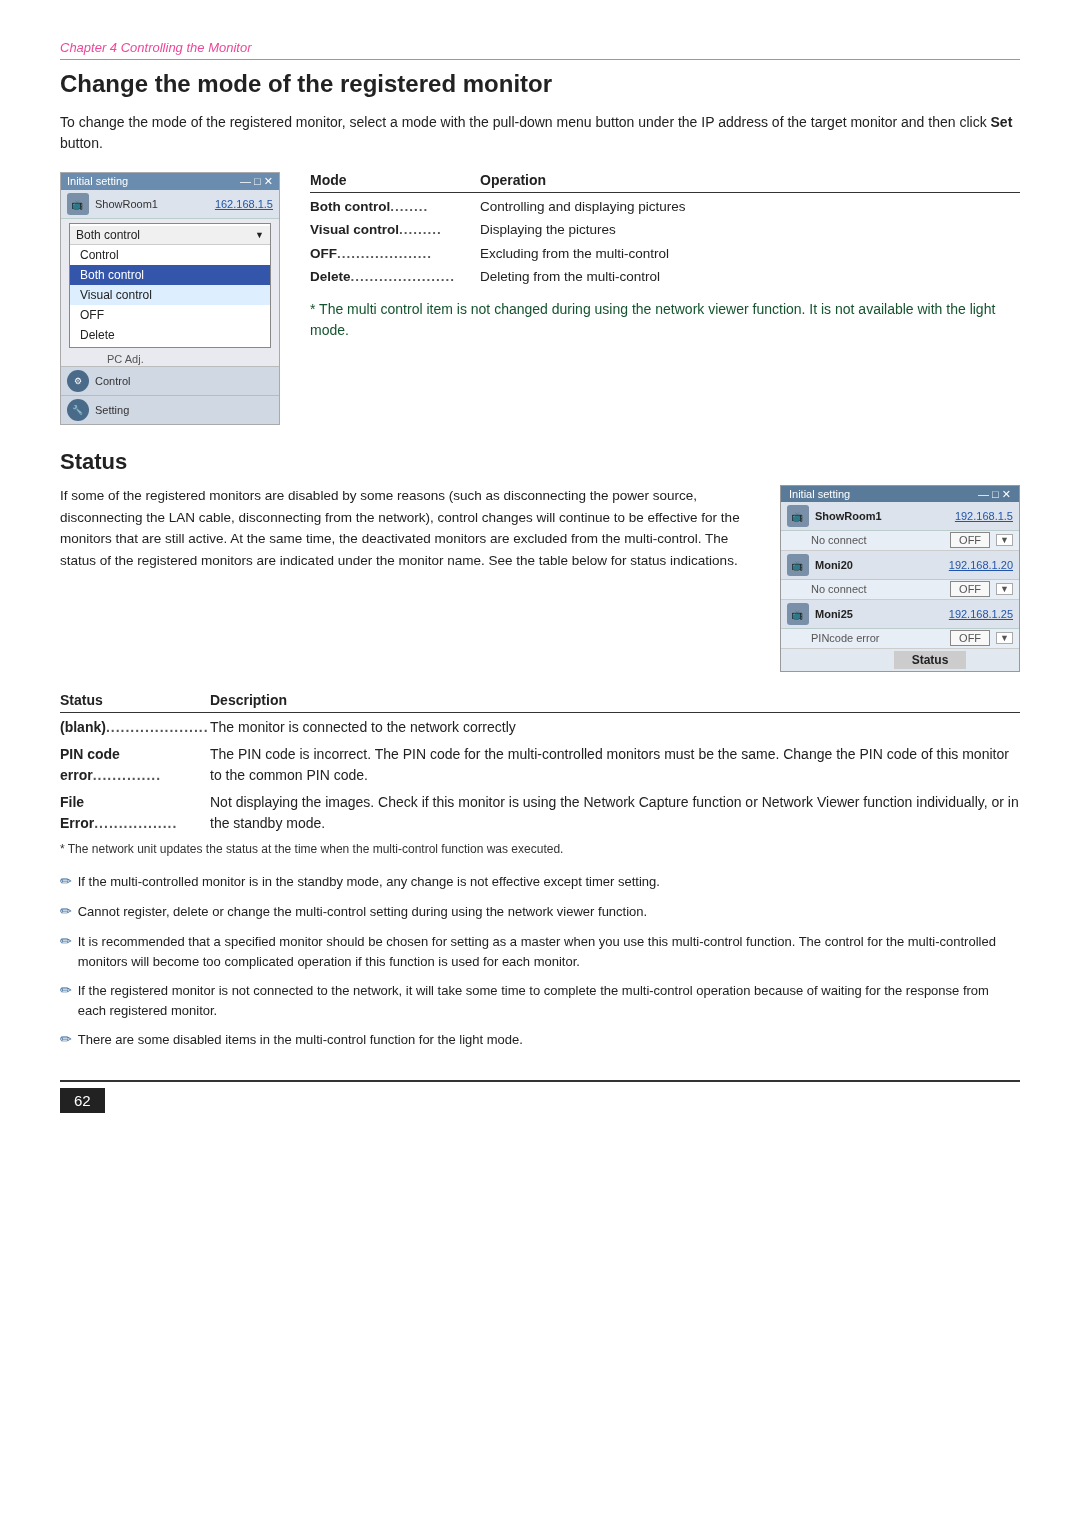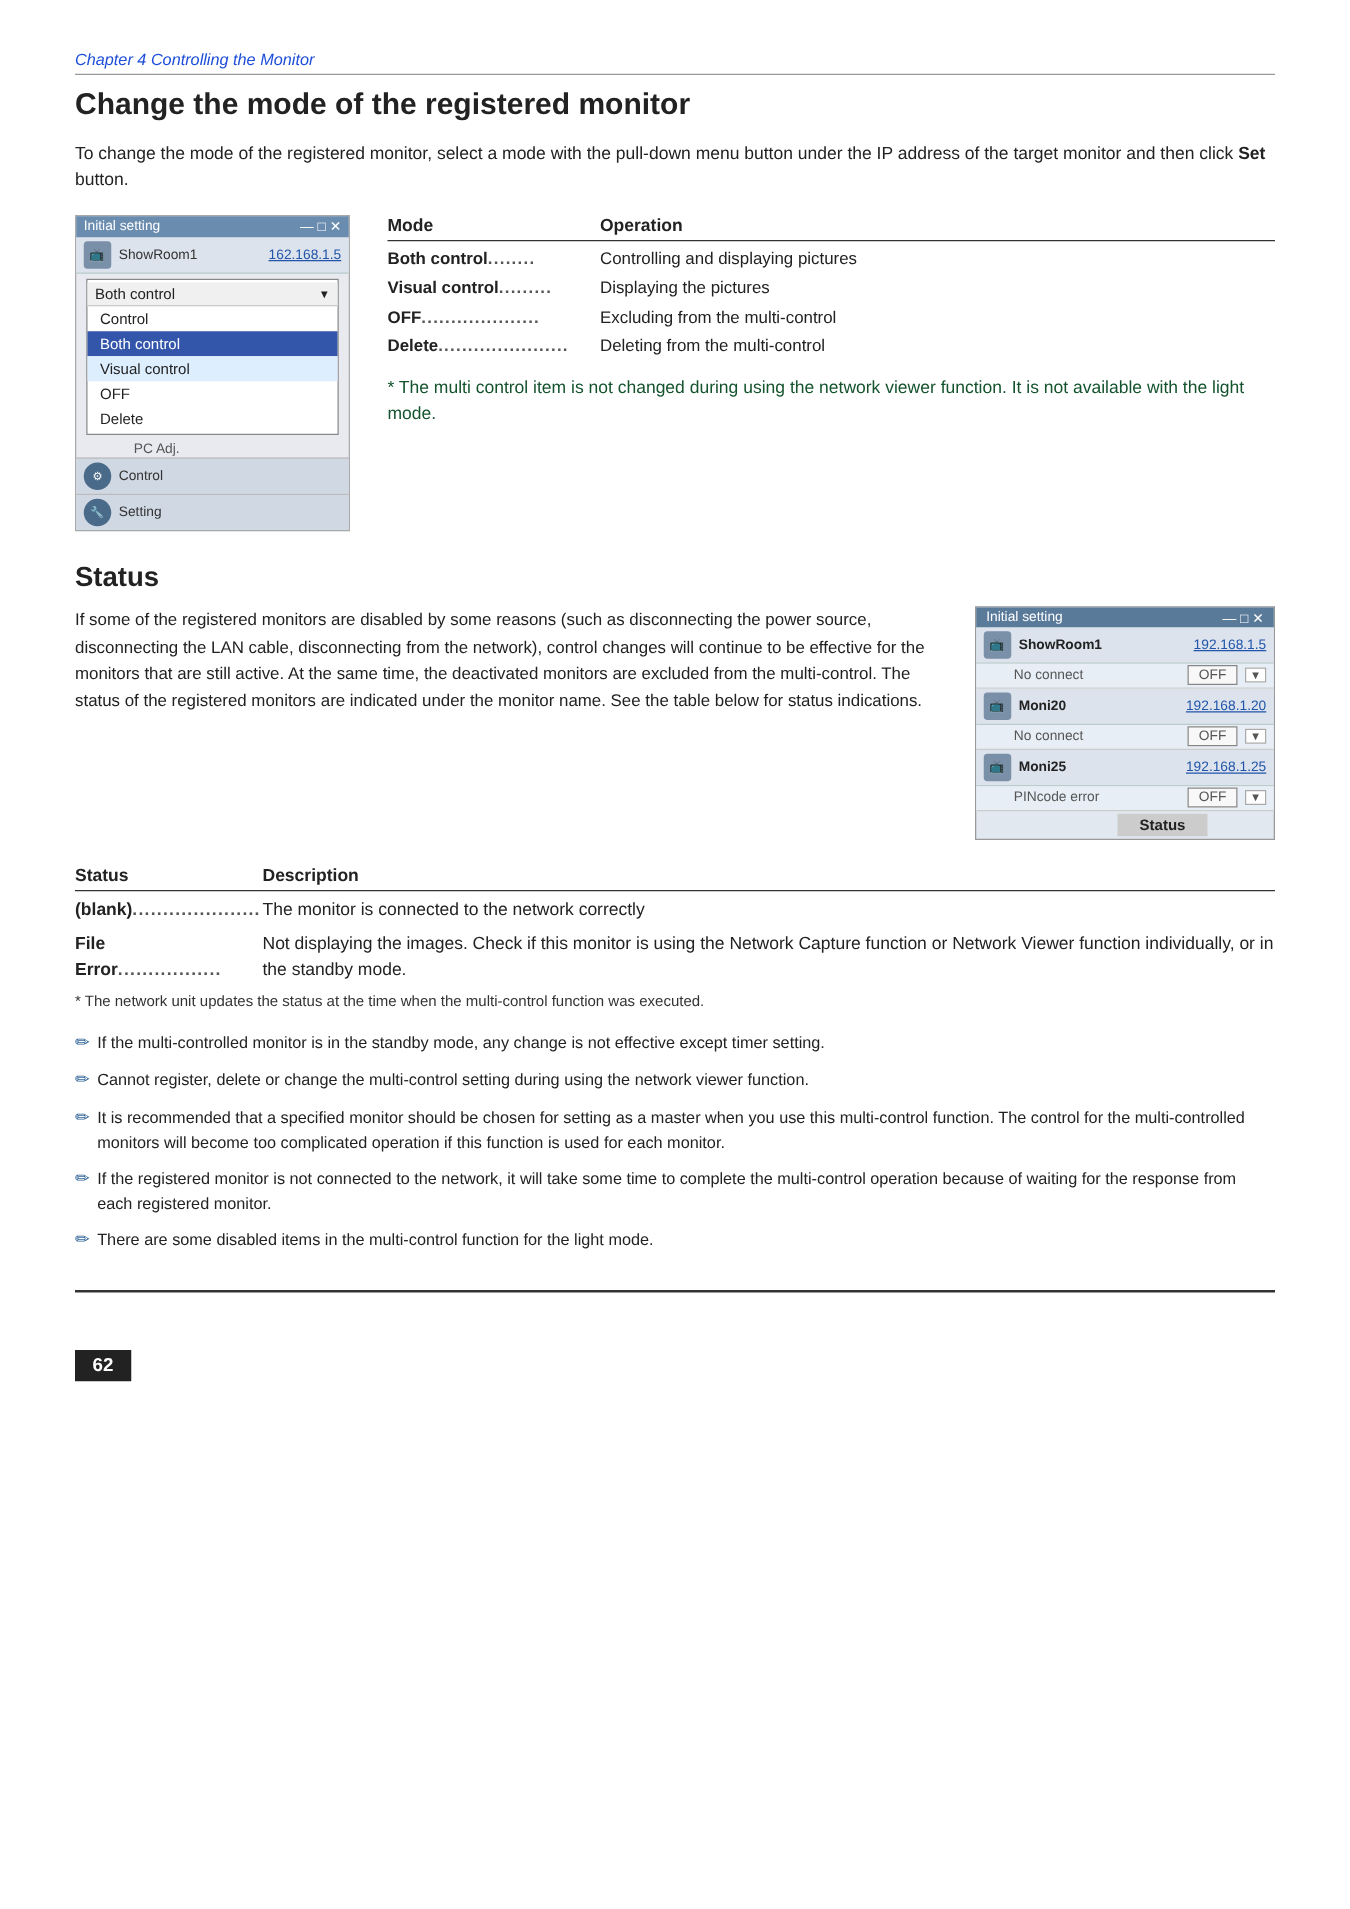--- a/index.html
+++ b/index.html
@@ -8,21 +8,21 @@
       font-size: 14px;
       background: #fff;
       color: #222;
       width: 1080px;
       min-height: 1527px;
       padding: 40px 60px 40px 60px;
     }
     .chapter-heading {
       font-style: italic;
       font-size: 13px;
-      color: #1d4ed8;
+      color: #ec4899;
       margin-bottom: 6px;
       border-bottom: 1px solid #999;
       padding-bottom: 4px;
     }
     h2.section-title {
       font-size: 24px;
       font-weight: bold;
       margin-bottom: 14px;
       margin-top: 10px;
     }
@@ -305,24 +305,23 @@
     .page-number-bar {
       display: flex;
       align-items: center;
       margin-top: 30px;
       border-top: 2px solid #333;
       padding-top: 6px;
     }
     .page-number-box {
       background: #222;
       color: #fff;
-      font-weight: bold;
+      font-weight: normal;
       font-size: 15px;
       padding: 4px 14px;
-      margin-top: 40px;
     }
   </style>
 </head>
 <body>
 
 <div class="chapter-heading">Chapter 4 Controlling the Monitor</div>
 
 <h2 class="section-title">Change the mode of the registered monitor</h2>
 
 <p class="intro-text">
@@ -453,20 +452,24 @@
     <span class="status-col1">Status</span>
     <span>Description</span>
   </div>
 
   <div class="status-row">
     <span class="status-name"><span style="font-weight:bold">(blank)</span><span style="color:#555;letter-spacing:1px">.....................</span></span>
     <span class="status-desc">The monitor is connected to the network correctly</span>
   </div>
 
 
+  <div class="status-row">
+    <span class="status-name"><span style="font-weight:bold">PIN code error</span><span style="color:#555;letter-spacing:1px">..............</span></span>
+    <span class="status-desc">The PIN code is incorrect. The PIN code for the multi-controlled monitors must be the same. Change the PIN code of this monitor to the common PIN code.</span>
+  </div>
 
   <div class="status-row">
     <span class="status-name"><span style="font-weight:bold">File Error</span><span style="color:#555;letter-spacing:1px">.................</span></span>
     <span class="status-desc">Not displaying the images. Check if this monitor is using the Network Capture function or Network Viewer function individually, or  in the standby mode.</span>
   </div>
 
   <p class="note-asterisk">* The network unit updates the status at the time when the multi-control function was executed.</p>
 </div>
 
 <div class="bullet-notes">

